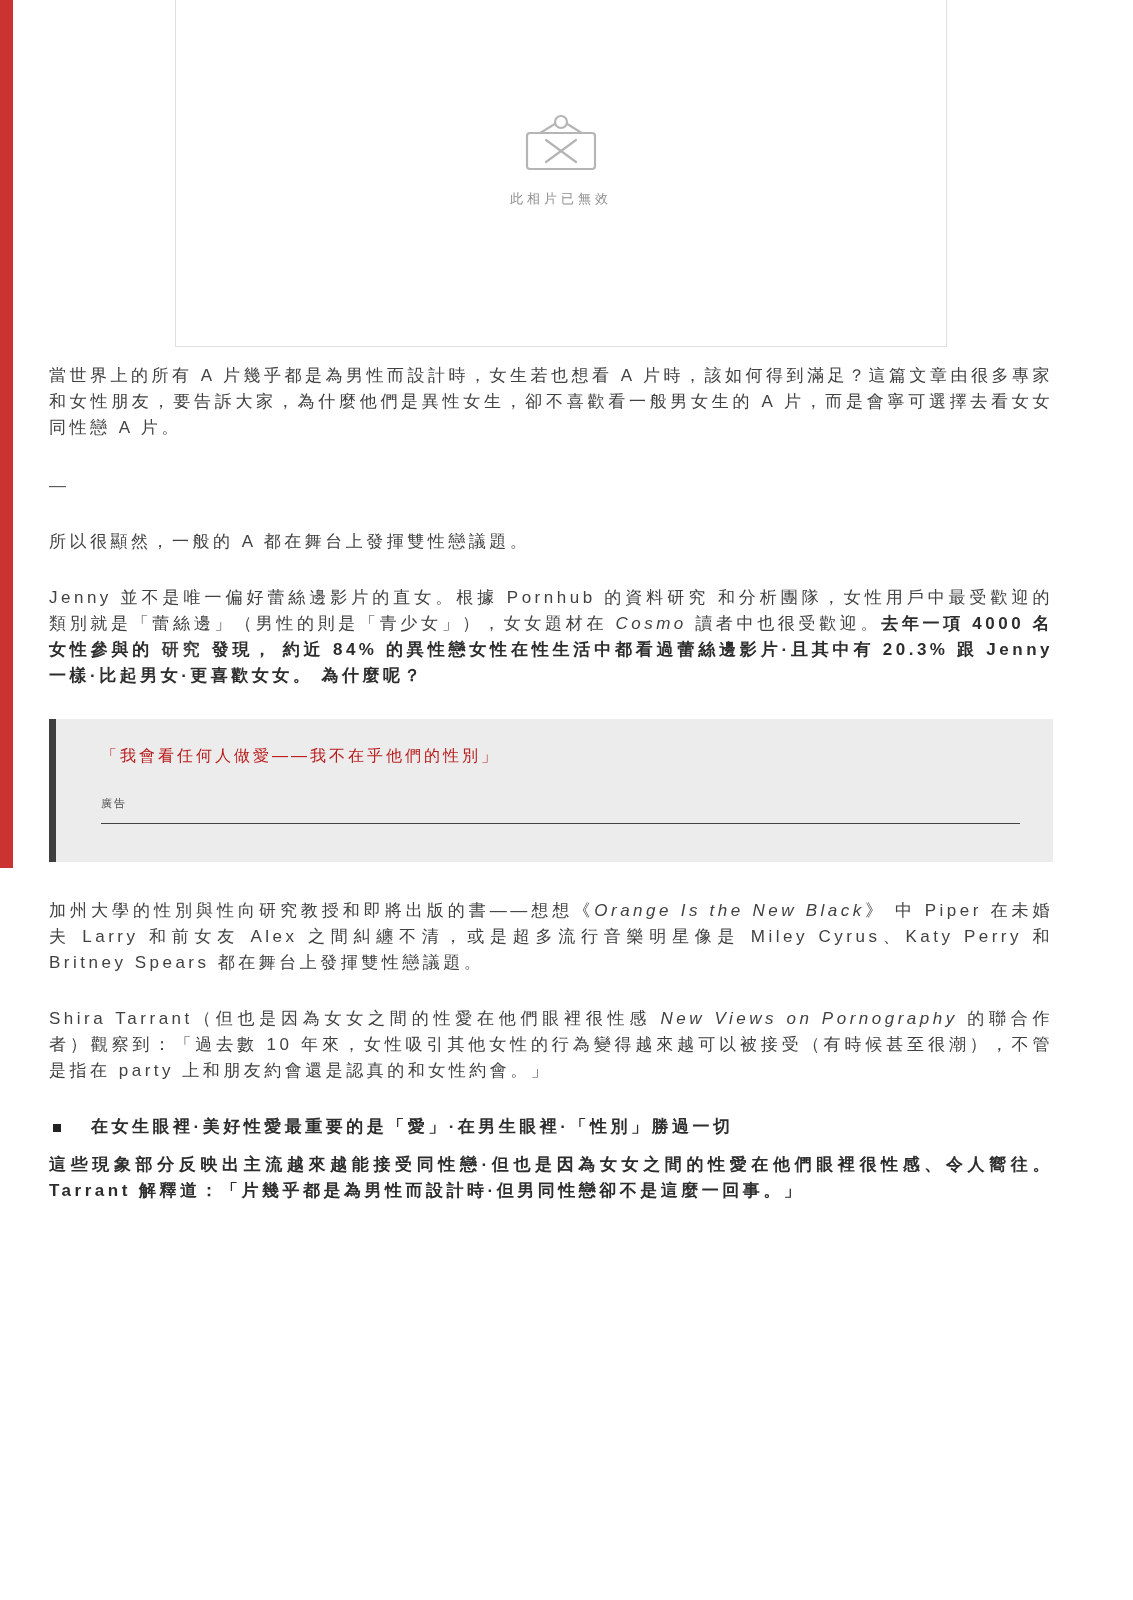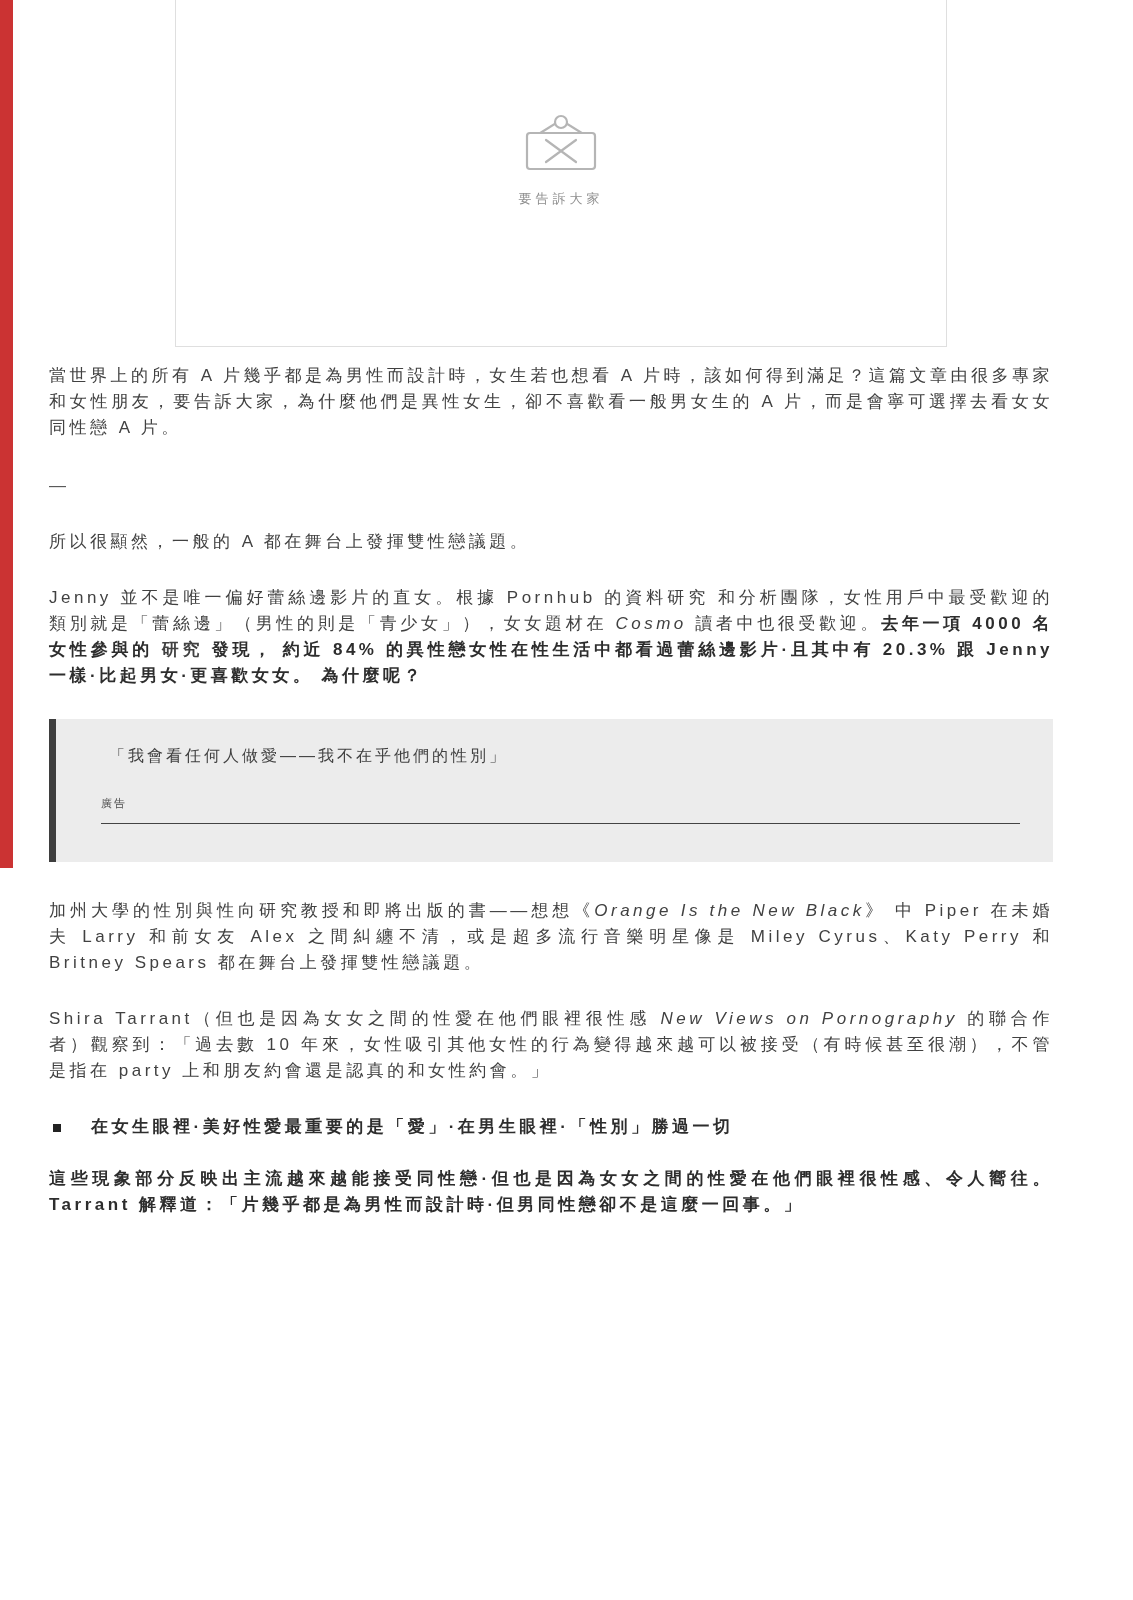--- a/index.html
+++ b/index.html
@@ -37,32 +37,32 @@
     margin:16px 0 0 49px;width:1004px;
   }
   .para{
     font-size:17px;line-height:26px;letter-spacing:3.5px;color:var(--text-main);
     margin:0 0 30px;text-align:justify;
   }
   .para .b{font-weight:700;color:var(--text-bold);}
   .para .i{font-style:italic;}
   .para a.u{color:inherit;text-underline-offset:3px;cursor:pointer;}
   .para.dash{color:#555;margin:32px 0 30px;}
-  .para.bullet-line{display:flex;align-items:flex-start;margin-bottom:26px;}
+  .para.bullet-line{display:flex;align-items:flex-start;margin-bottom:12px;}
   .bullet-marker{
     flex:none;width:8px;height:8px;background:#222;margin:10px 30px 0 4px;
   }
   .bullet-text{display:block;}
   .quote-box{
     box-sizing:border-box;width:1004px;background:var(--quote-bg);
     border-left:7px solid var(--quote-border);
     padding:16px 33px 38px 45px;margin:0 0 36px;
   }
   .quote-text{
-    font-size:16px;line-height:26px;letter-spacing:3px;color:#404040;margin:8px 8px 0;
+    font-size:16px;line-height:26px;letter-spacing:3px;color:#b91c1c;margin:8px 0 0;
   }
   .ad-row{
     margin-top:24px;border-bottom:1px solid #444;padding-bottom:12px;
   }
   .ad-label{font-size:11px;color:#4f4f4f;letter-spacing:2px;}
 </style>
 </head>
 <body>
 
 <div class="red-marker"></div>
@@ -72,21 +72,21 @@
   <div class="image-card">
     <div class="icon-wrap">
       <span>
         <svg width="80" height="58" viewBox="0 0 80 58" fill="none" xmlns="http://www.w3.org/2000/svg">
           <path d="M16 21 L40 6 L64 21" stroke="var(--icon-stroke)" stroke-width="2.2" fill="#fff"></path>
           <circle cx="40" cy="8" r="6" stroke="var(--icon-stroke)" stroke-width="2.2" fill="#fff"></circle>
           <rect x="6" y="19" width="68" height="36" rx="3" stroke="var(--icon-stroke)" stroke-width="2.2" fill="#fff"></rect>
           <path d="M25 26 L55 48 M55 26 L25 48" stroke="var(--icon-stroke)" stroke-width="2.2" stroke-linecap="round"></path>
         </svg>
       </span>
-      <div class="invalid-photo-label">要告訴大家</div>
+      <div class="invalid-photo-label">此相片已無效</div>
     </div>
   </div>
 
   <div class="content">
 
     <div>
         <p class="para"><span>當世界上的所有 A 片幾乎都是為男性而設計時，女生若也想看 A 片時，該如何得到滿足？這篇文章由很多專家和女性朋友，要告訴大家，為什麼他們是異性女生，卻不喜歡看一般男女生的 A 片，而是會寧可選擇去看女女同性戀 A 片。</span></p>
         <p class="para dash">—</p>
         <p class="para"><span>所以很顯然，一般的 A 都在舞台上發揮雙性戀議題。</span></p>
         <p class="para"><span>Jenny </span><a class="u">並不是</a><span>唯一偏好蕾絲邊影片的直女。根據 </span><a class="u">Pornhub 的資料研究</a><span> 和分析團隊，女性用戶中最受歡迎的類別就是「蕾絲邊」（男性的則是「青少女」），女女題材在 </span><span class="i">Cosmo</span><span> 讀者中也很受歡迎。</span><span class="b">去年一項 4000 名女性參與的 </span><a class="b u">研究</a><span class="b"> 發現， 約近 </span><span class="b">84%</span><span class="b"> 的異性戀女性在性生活中都看過蕾絲邊影片·且其中有 </span><span class="b">20.3%</span><span class="b"> 跟 Jenny 一樣·比起男女·更喜歡女女。 為什麼呢？</span></p>

